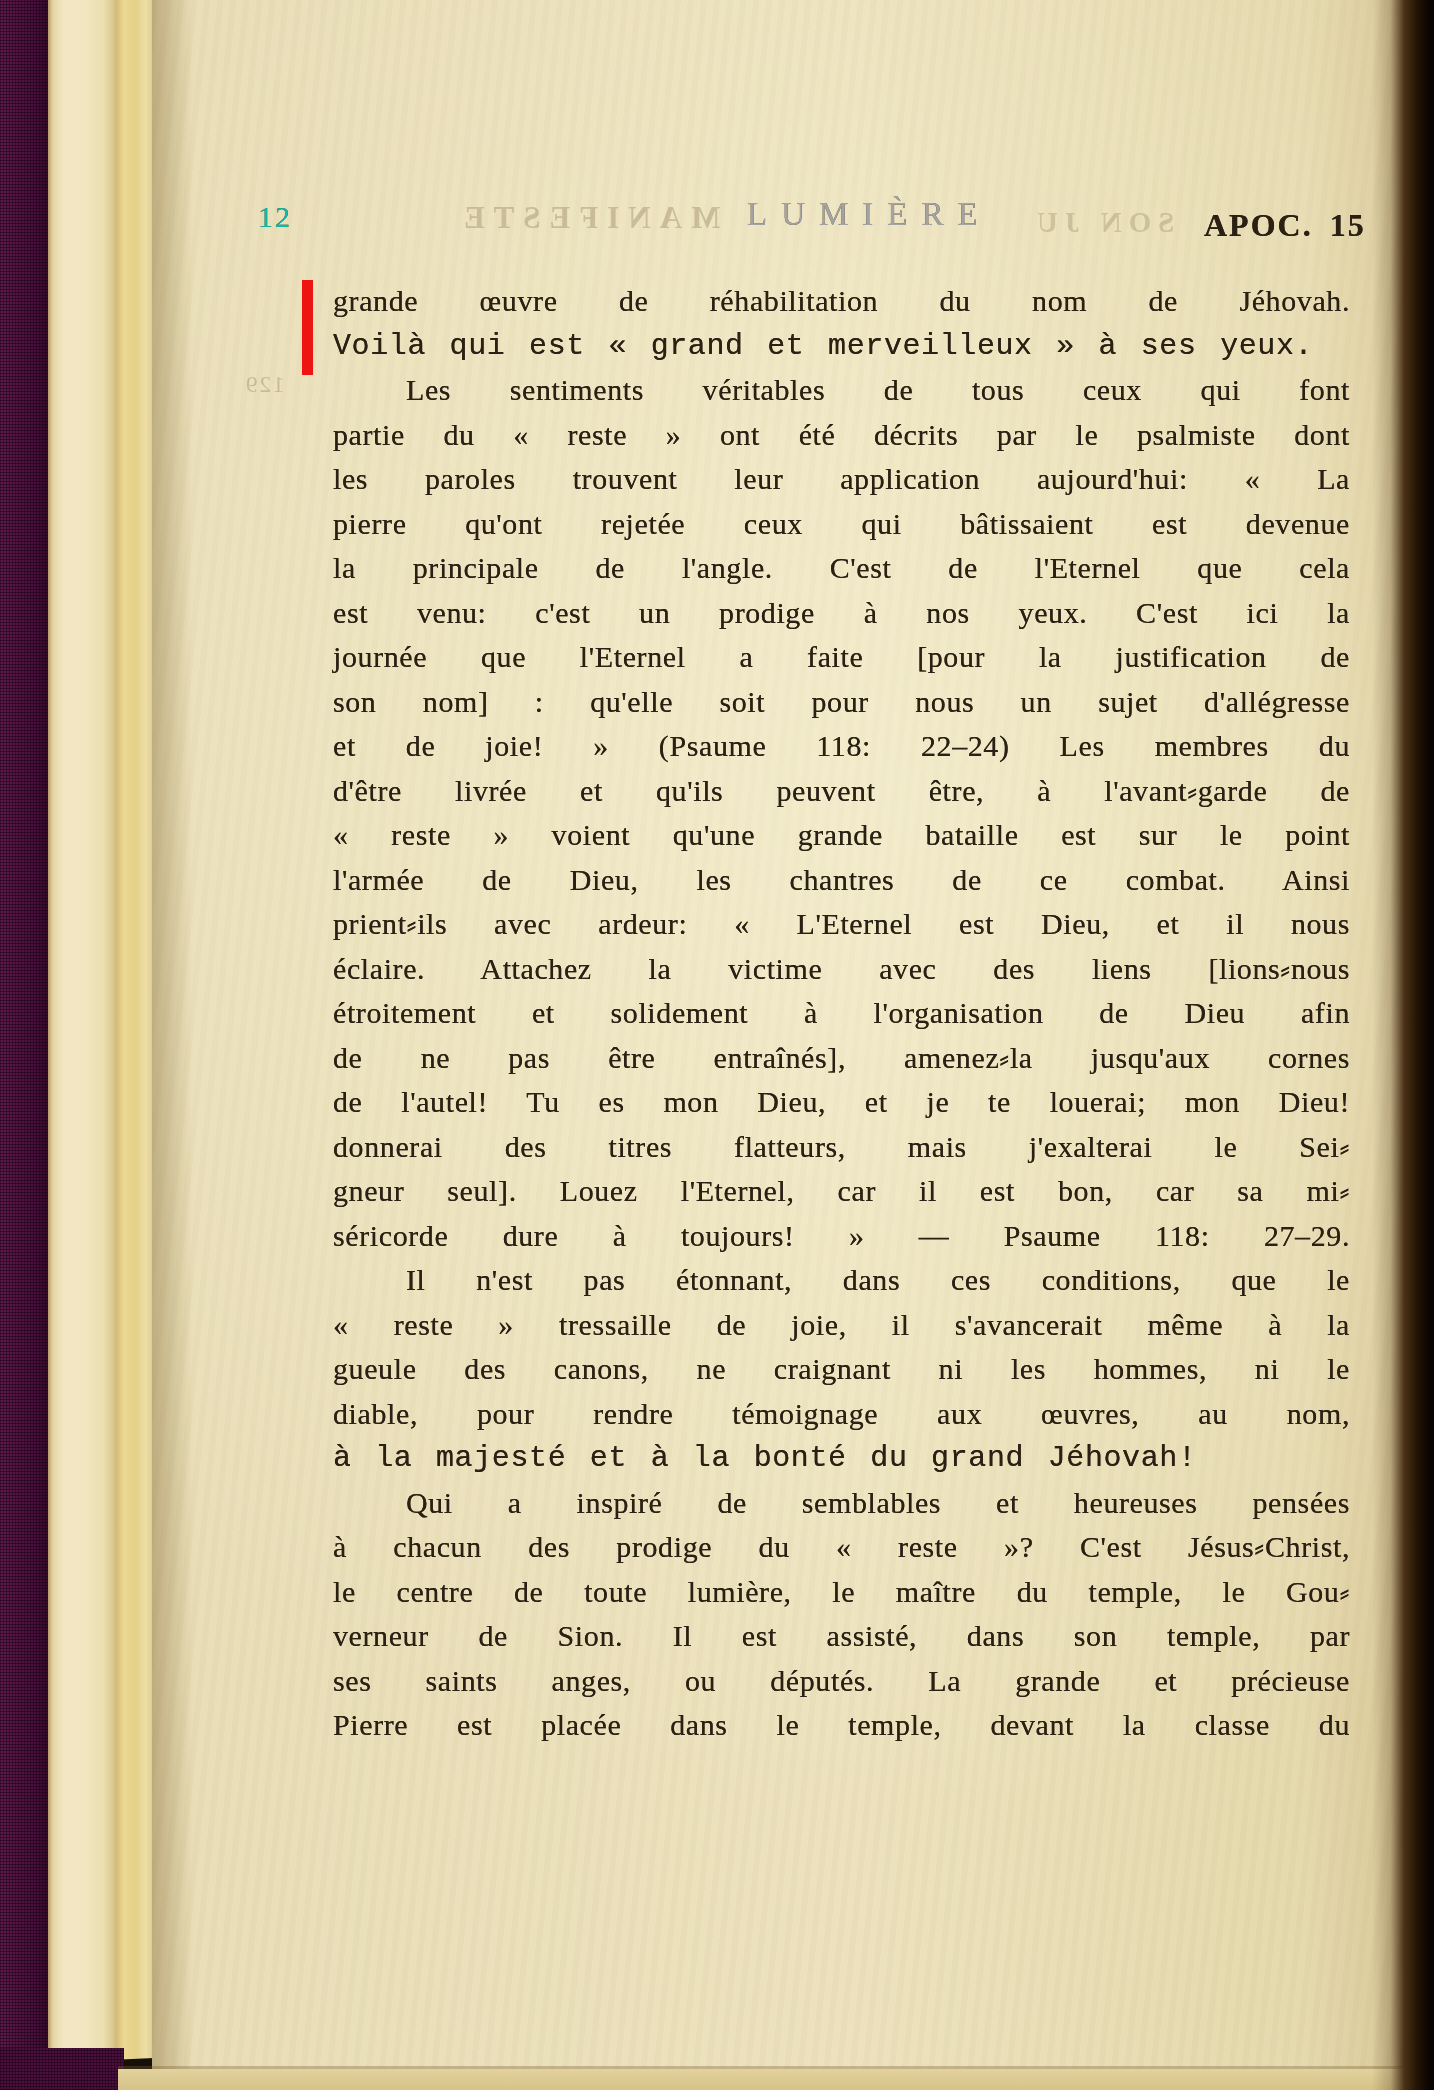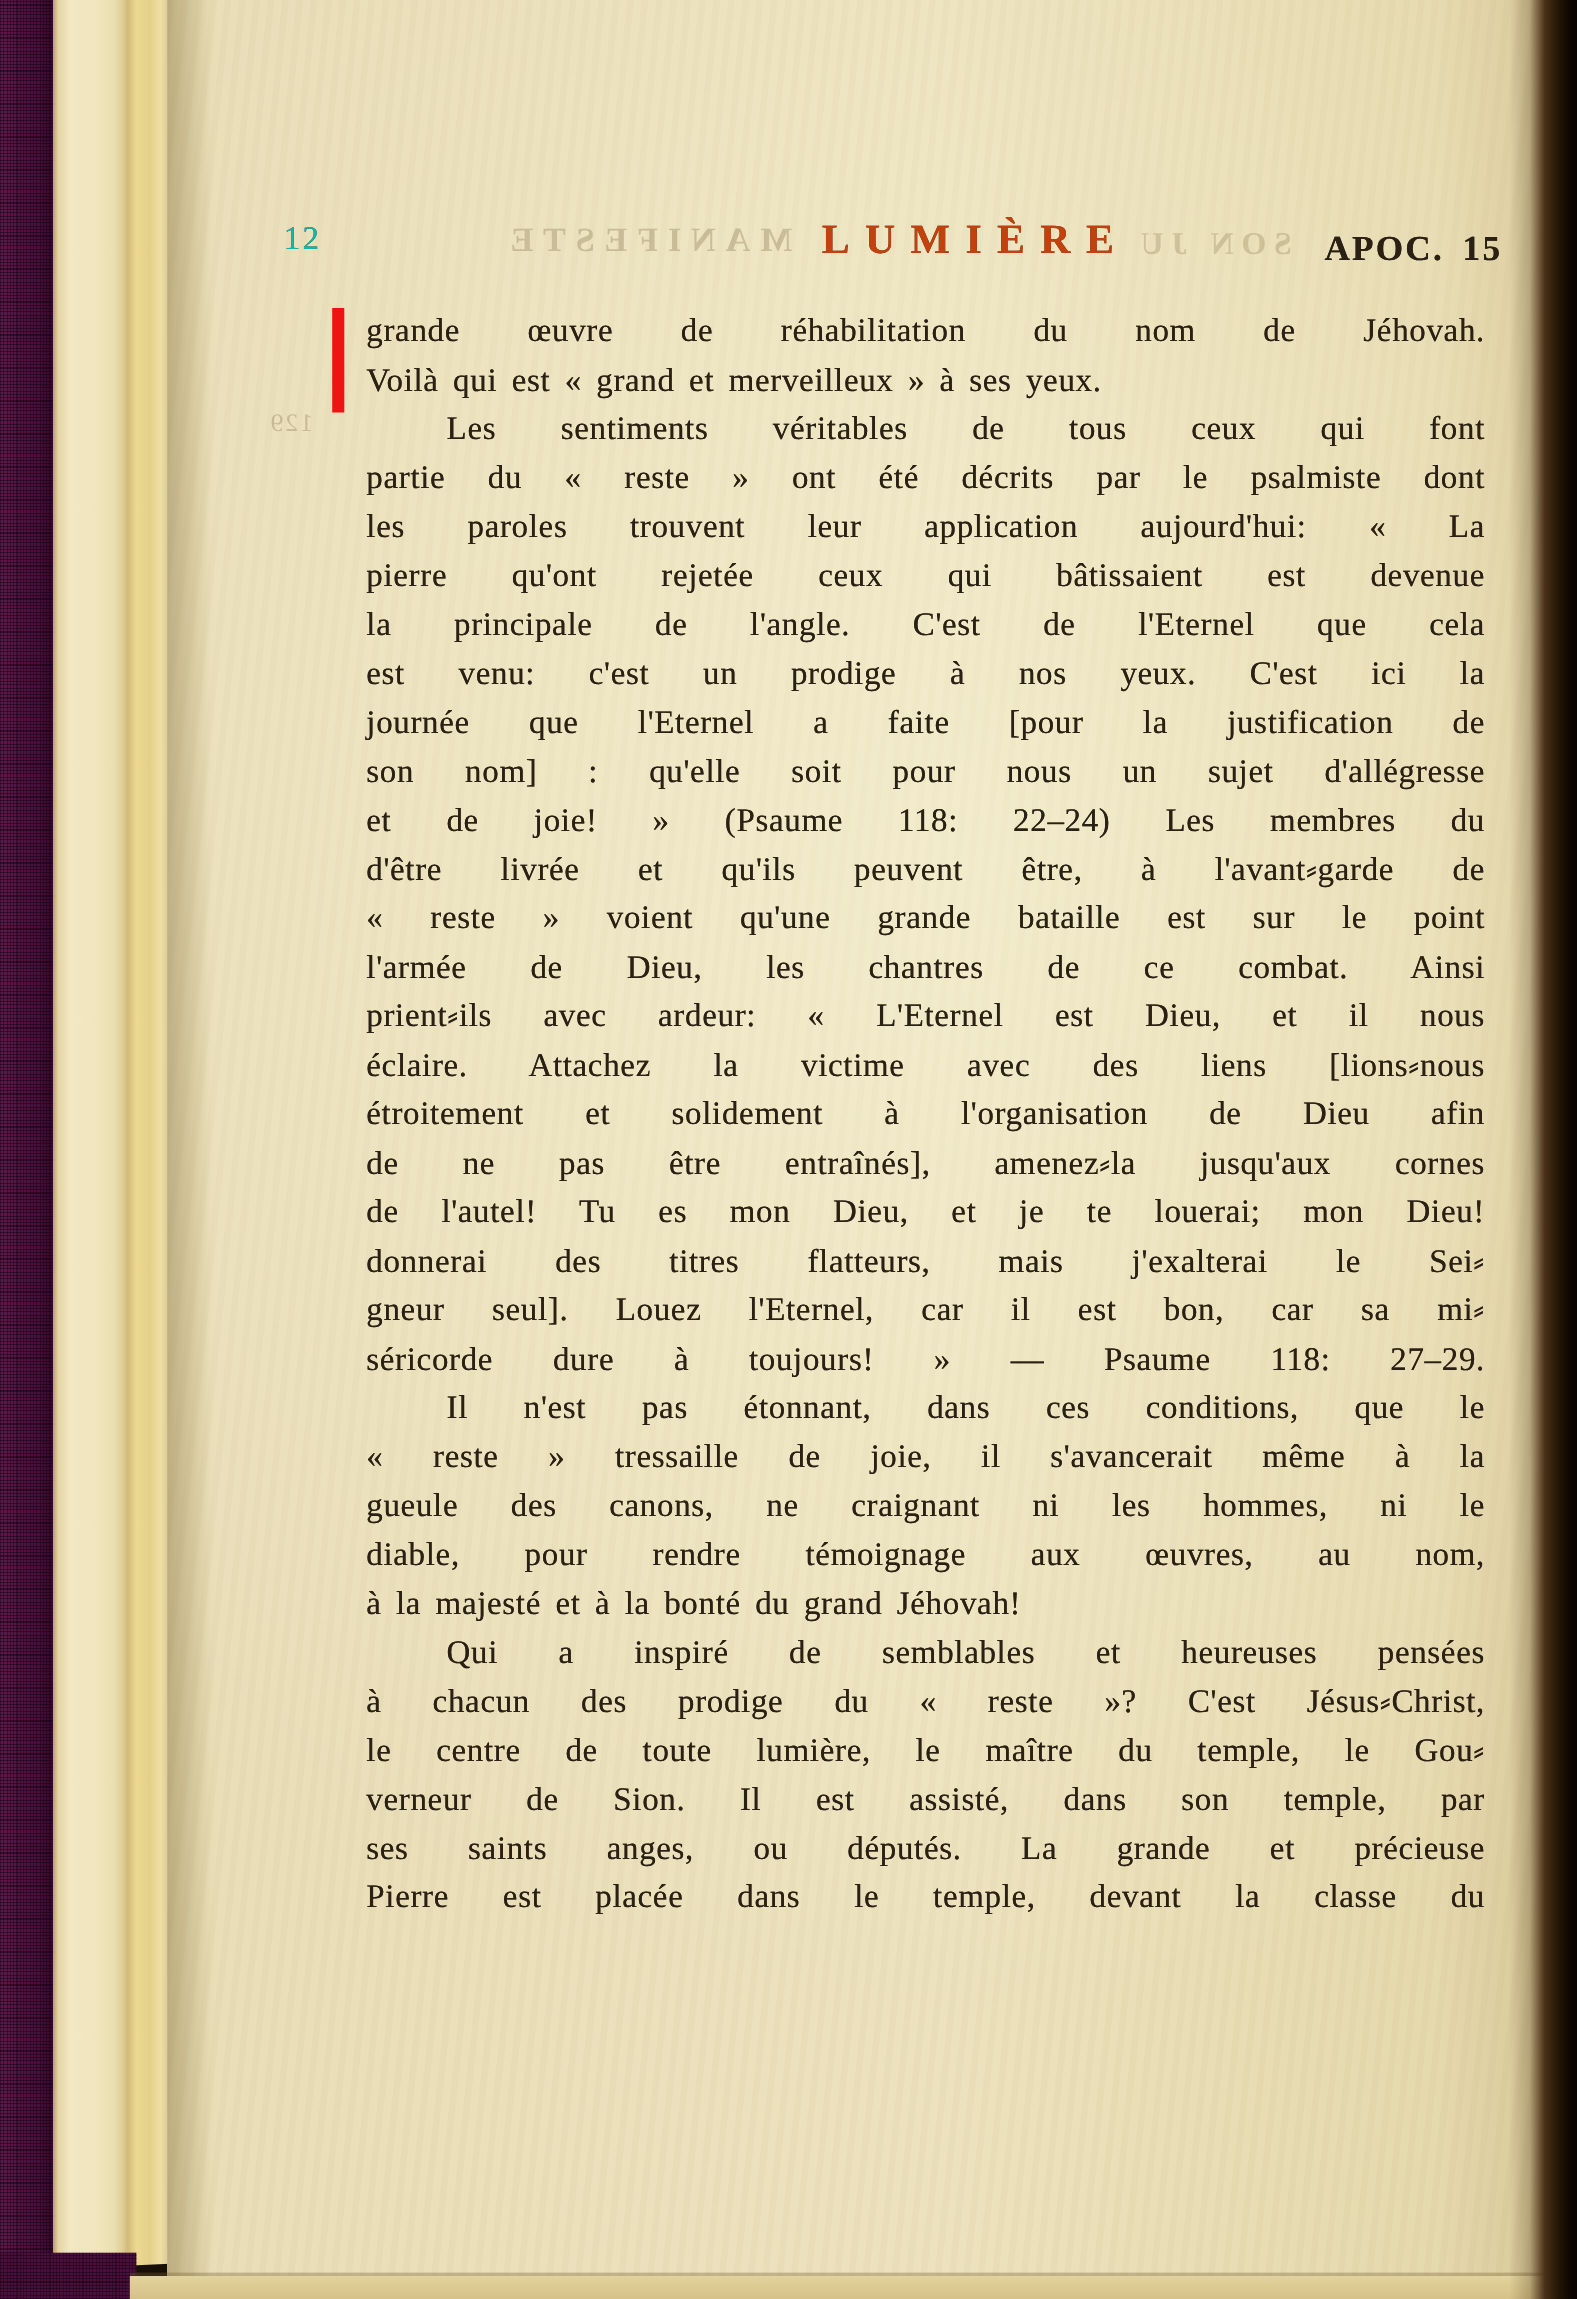--- a/index.html
+++ b/index.html
@@ -55,21 +55,21 @@
       rgba(58,38,18,0) 0,rgba(80,56,28,.28) 30%,#4a3118 52%,#241505 72%,#0c0602 90%,#070301 100%);
   }
   
   .folio{
     position:absolute;left:258px;top:200px;
     font-size:30px;color:#14b8a6;letter-spacing:2px;
     text-shadow:0 0 .5px rgba(40,28,12,.9);
   }
   .running-title{
     position:absolute;left:747px;top:196px;
-    font-size:38px;font-weight:bold;letter-spacing:14px;color:#c2410c;
+    font-size:33px;font-weight:normal;letter-spacing:14px;color:#a3a3a3;
     text-shadow:0 0 .5px rgba(40,28,12,.9);
   }
   .margin-ref{
     position:absolute;left:1204px;top:207px;
     font-size:32px;font-weight:bold;letter-spacing:2px;word-spacing:7px;color:#2a2114;
     text-shadow:0 0 .5px rgba(40,28,12,.9);
   }
   
   .ghost{position:absolute;transform:scaleX(-1);color:rgba(126,108,68,.32);font-weight:bold;}
   .ghost-header-left{left:455px;top:200px;font-size:31px;letter-spacing:9px;}
@@ -81,21 +81,21 @@
     background:#ee1412;
   }
   
   .text-block{
     position:absolute;left:333px;top:279px;width:1017px;
     font-size:30px;line-height:44.5px;color:#2a2014;
     letter-spacing:.6px;word-spacing:5px;
     text-shadow:0 0 .5px rgba(40,28,12,.85);
   }
   .line{text-align:justify;text-align-last:justify;white-space:normal;}
-  .line.flush{text-align-last:left;}
+  .line.flush{text-align-last:left;font-family:Liberation Mono, monospace;}
   .line.indent{text-indent:73px;}
 </style>
 </head>
 <body>
 
 <div class="scan">
   <div class="binding"></div>
   <div class="page-edges"></div>
   <div class="binding-corner"></div>
   <div class="paper"></div>

